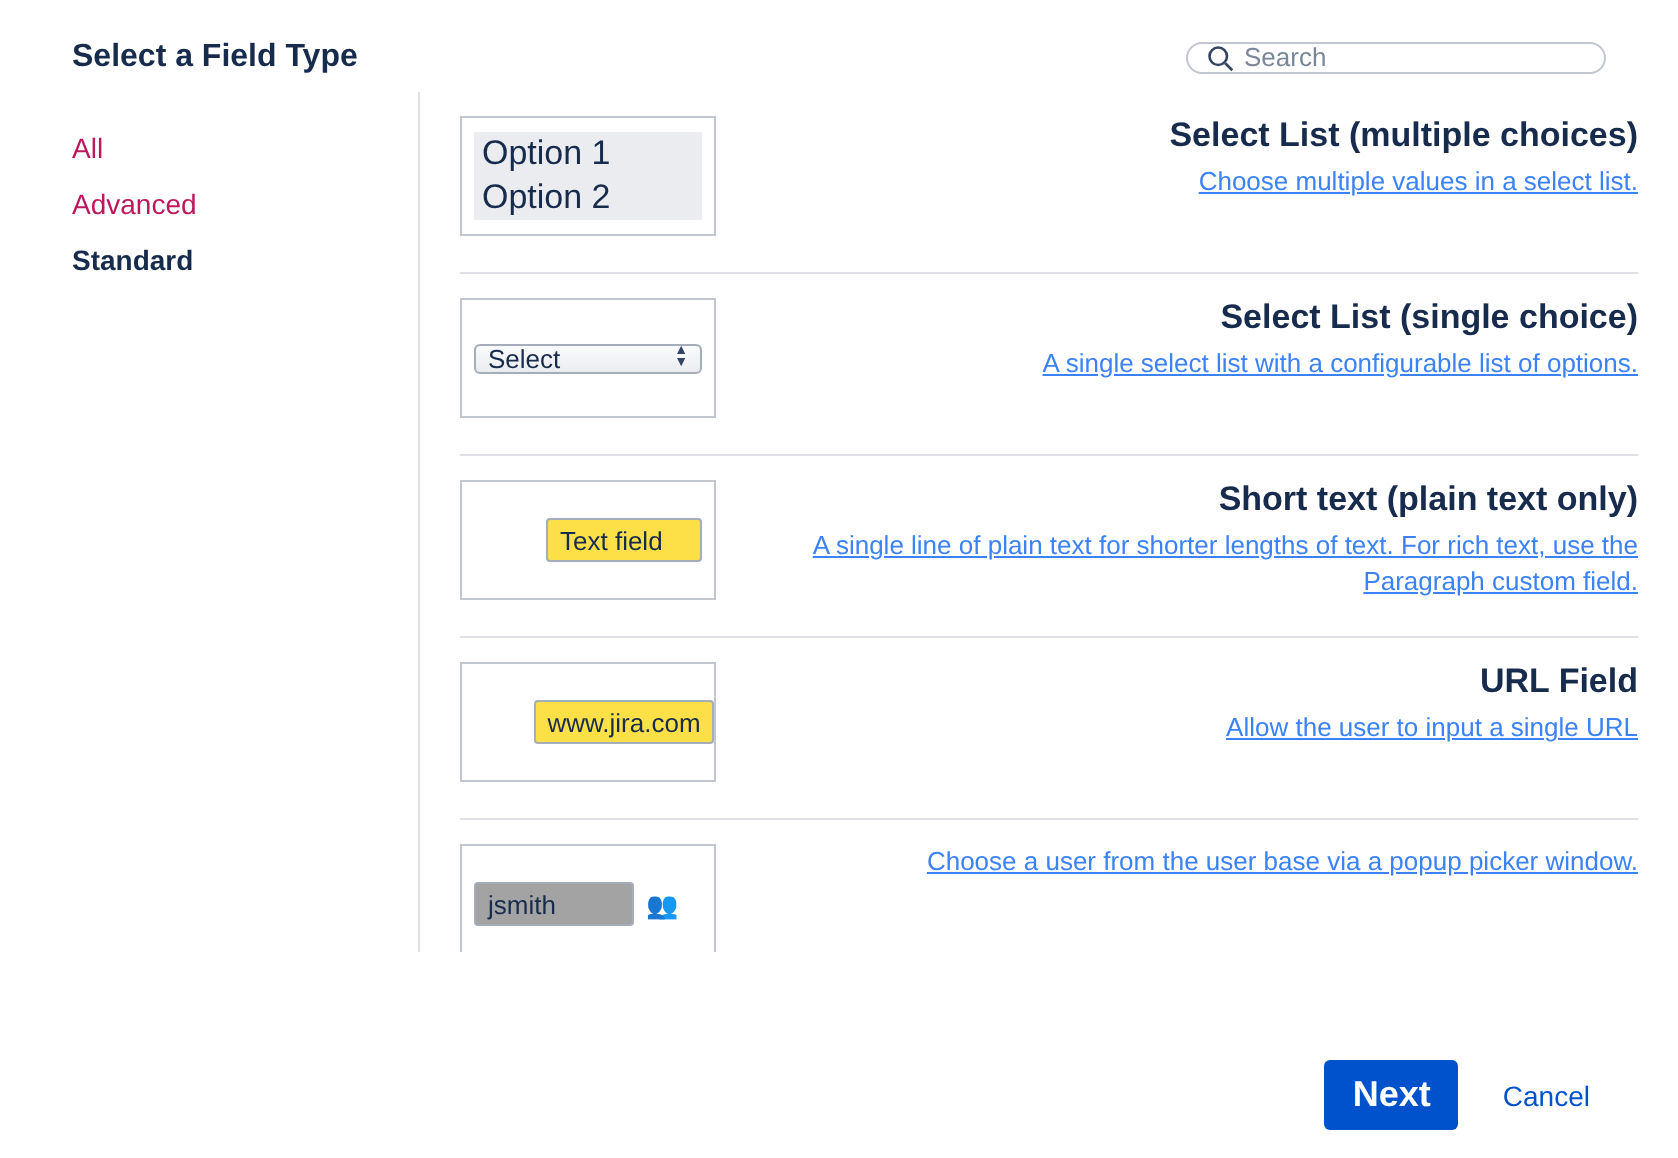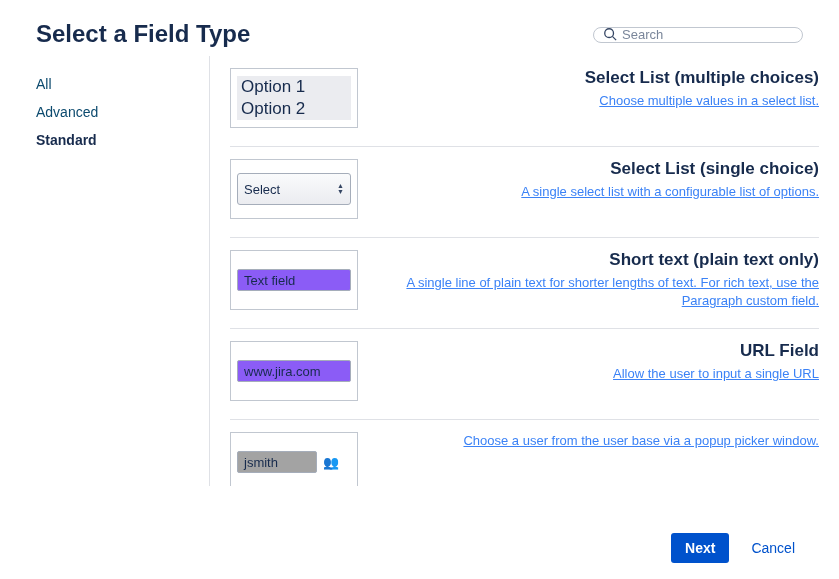--- a/index.html
+++ b/index.html
@@ -1,51 +1,51 @@
 <!DOCTYPE html>
 <html><head>
 <meta charset="utf-8">
 <style>
   * { box-sizing: border-box; }
   html, body { margin: 0; padding: 0; font-family: -apple-system, BlinkMacSystemFont, "Segoe UI", Arial, sans-serif; color: #172b4d; background: #fff; }
   .window { width: 839px; height: 579px; position: relative; overflow: hidden; }
   .header { display: flex; align-items: center; justify-content: space-between; padding: 20px 36px 8px 36px; }
-  .title { font-size: 24px; font-weight: 600; color: #172b4d; }
+  .title { font-size: 16px; font-weight: 600; color: #172b4d; }
   .search-wrap { position: relative; width: 210px; }
   .search-wrap svg { position: absolute; left: 10px; top: 50%; transform: translateY(-50%); width: 14px; height: 14px; stroke: #344563; fill: none; }
   .search-input { width: 100%; height: 16px; border: 1px solid #c1c7d0; border-radius: 14px; padding: 3px 12px 3px 28px; font-size: 13px; color: #3b82f6; outline: none; }
   .search-input::placeholder { color: #7a869a; }
 
   .body { display: flex; height: 430px; }
   .sidebar { width: 210px; padding: 14px 0 0 22px; border-right: 1px solid #dfe1e6; }
-  .nav-item { display: block; padding: 6px 0 6px 14px; font-size: 14px; color: #0c4a6e; text-decoration: none; cursor: pointer; }
+  .nav-item { display: block; padding: 6px 0 6px 14px; font-size: 14px; color: #be185d; text-decoration: none; cursor: pointer; }
   .nav-item.selected { color: #172b4d; font-weight: 700; }
 
   .list-outer { flex: 1; position: relative; overflow-y: scroll; }
   .list { padding: 0 20px 8px 20px; }
 
   .row { display: flex; gap: 18px; padding: 12px 0 18px 0; border-bottom: 1px solid #dfe1e6; }
   .row:last-child { border-bottom: none; }
   .thumb { width: 128px; min-height: 60px; border: 1px solid #c1c7d0; background: #fff; display: flex; align-items: center; justify-content: center; padding: 6px; }
   .info { flex: 1; text-align: right; }
   .info-title { font-size: 17px; font-weight: 700; color: #172b4d; margin: 0 0 4px 0; }
   .info-desc { font-size: 13px; color: #3b82f6; line-height: 1.4; margin: 0; text-decoration: underline; }
 
   
   .prev-multi { width: 100%; }
   .prev-multi div { font-size: 17px; background: #ebecf0; padding: 1px 4px; }
-  .prev-select-box { width: 100%; height: 32px; border: 1px solid #a5adba; border-radius: 3px; background: linear-gradient(#fafbfc,#ebecf0); display: flex; align-items: center; justify-content: space-between; padding: 0 6px; font-size: 13px; }
+  .prev-select-box { width: 100%; height: 15px; border: 1px solid #a5adba; border-radius: 3px; background: linear-gradient(#fafbfc,#ebecf0); display: flex; align-items: center; justify-content: space-between; padding: 0 6px; font-size: 13px; }
   .chev { display: flex; flex-direction: column; font-size: 7px; line-height: 6px; color: #344563; }
-  .prev-text-box { width: 100%; height: 22px; border: 1px solid #a5adba; border-radius: 2px; display: flex; align-items: center; padding: 0 6px; font-size: 13px; background: #8b5cf6; }
+  .prev-text-box { width: 100%; height: 22px; border: 1px solid #a5adba; border-radius: 2px; display: flex; align-items: center; padding: 0 6px; font-size: 13px; background: #fde047; margin-left: 36px; }
   .prev-user-box { width: 80px; height: 22px; border: 1px solid #a5adba; border-radius: 2px; display: flex; align-items: center; padding: 0 6px; font-size: 13px; background: #a3a3a3; }
   .user-row { display: flex; align-items: center; gap: 6px; width: 100%; }
   .people-icon { font-size: 13px; color: #5e6c84; }
 
   .footer { position: absolute; left: 0; right: 0; bottom: 0; height: 64px; display: flex; align-items: center; justify-content: flex-end; gap: 18px; padding: 0 40px; background: #fff; border-top: 1px solid #fff; }
-  .btn-primary { background: #0052cc; color: #fff; border: none; border-radius: 3px; padding: 7px 14px; font-size: 14px; font-weight: 600; cursor: pointer; }
+  .btn-primary { background: #0052cc; color: #fff; border: none; border-radius: 3px; padding: 7px 14px; font-size: 18px; font-weight: 600; cursor: pointer; }
   .btn-link { background: none; border: none; color: #0052cc; font-size: 14px; cursor: pointer; padding: 6px 4px; }
 
   
   .list-outer::-webkit-scrollbar { width: 16px; }
   .list-outer::-webkit-scrollbar-track { background: #f4f5f7; }
   .list-outer::-webkit-scrollbar-thumb { background: #c1c7d0; border: 2px solid #f4f5f7; border-radius: 0; }
   .list-outer::-webkit-scrollbar-button:single-button { height: 16px; background: #f4f5f7; }
 </style>
 </head>
 <body>

